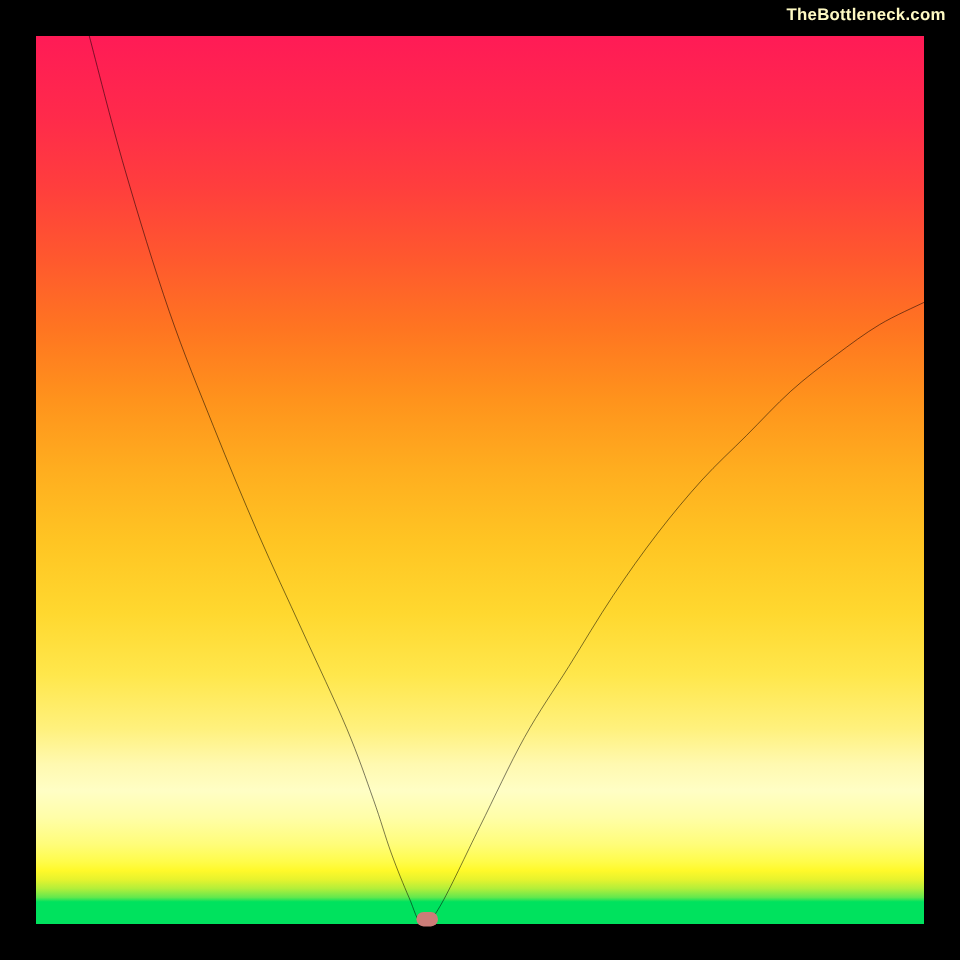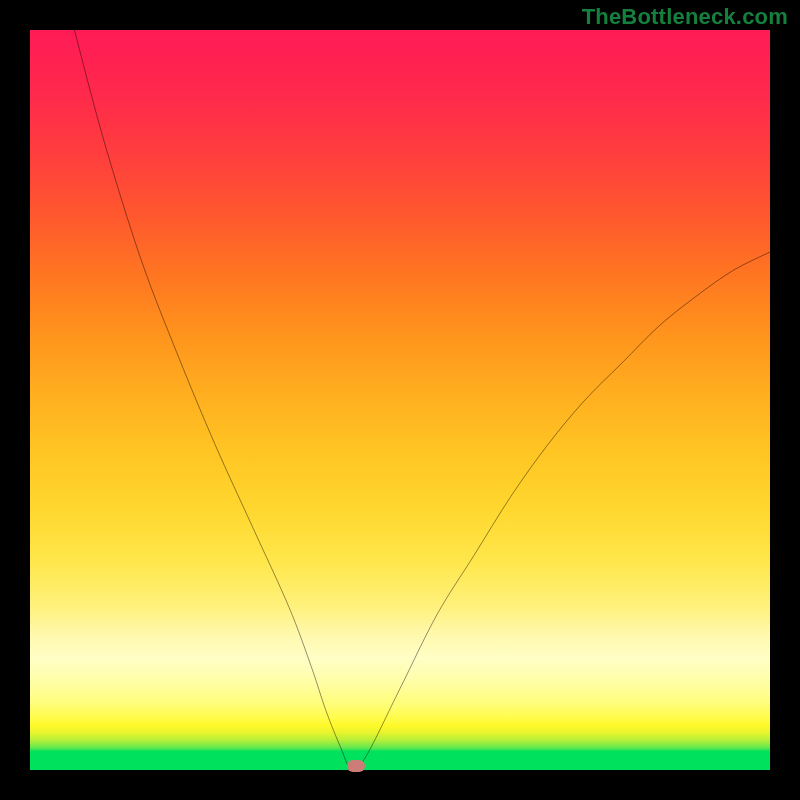--- a/index.html
+++ b/index.html
@@ -14,22 +14,22 @@
   .frame {
     position: relative;
     width: 800px;
     height: 800px;
     background: #000;
   }
   .watermark {
     position: absolute;
     top: 4px;
     right: 12px;
-    color: #15803d;
-    font-size: 22px;
+    color: #fef9c3;
+    font-size: 14px;
     font-weight: 600;
     letter-spacing: 0.2px;
     user-select: none;
   }
   .plot {
     position: absolute;
     left: 30px;
     top: 30px;
     width: 740px;
     height: 740px;

